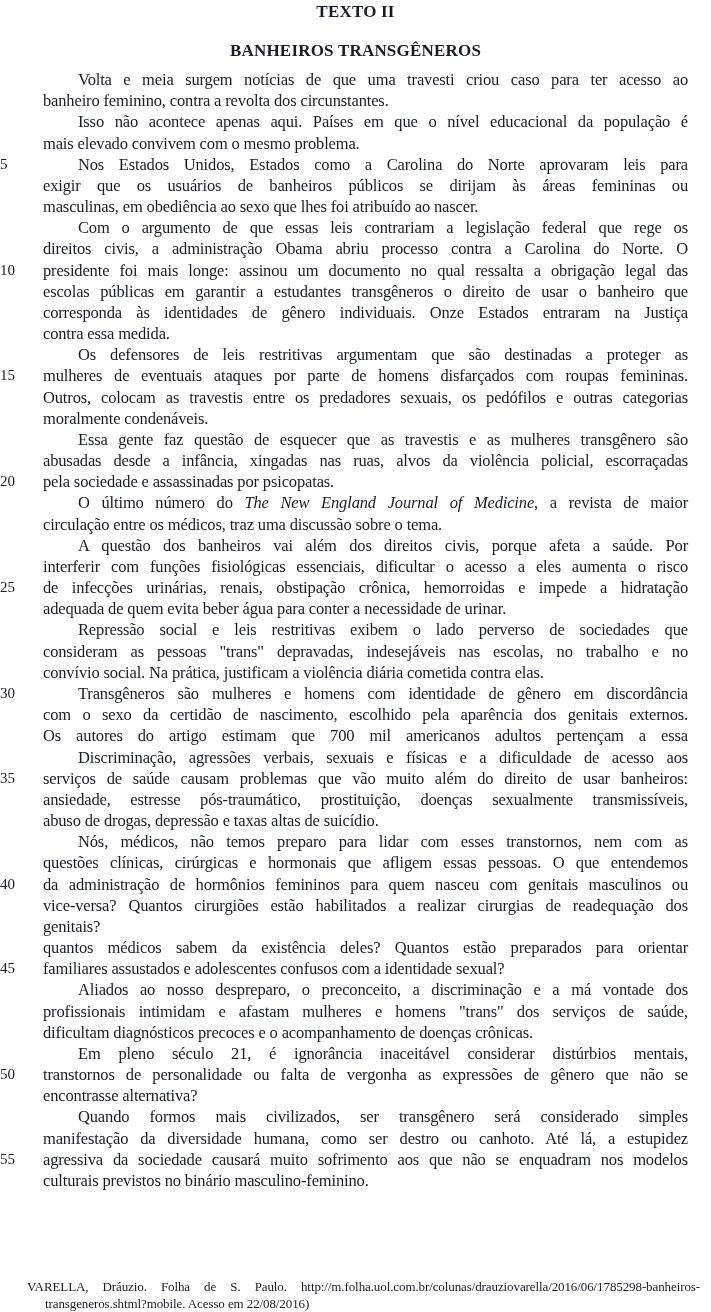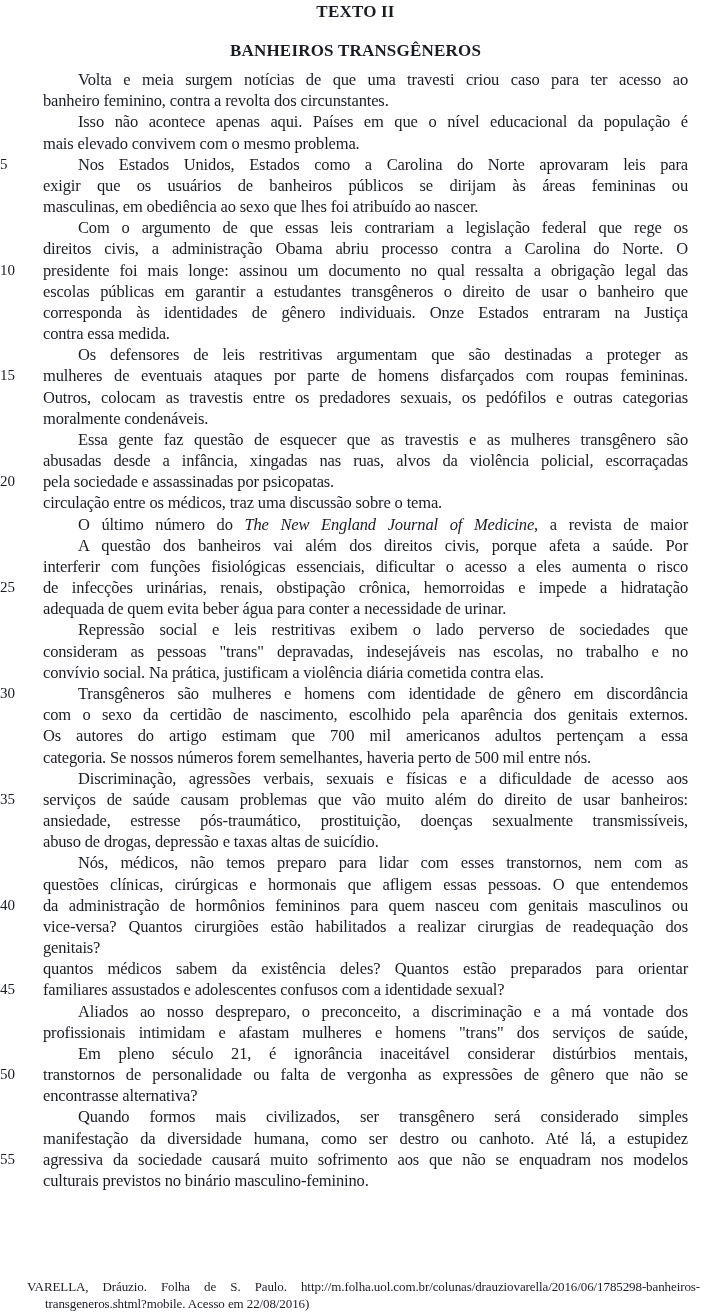--- a/index.html
+++ b/index.html
@@ -87,46 +87,46 @@
       <div class="line"><span>escolas públicas em garantir a estudantes transgêneros o direito de usar o banheiro que</span></div>
       <div class="line"><span>corresponda às identidades de gênero individuais. Onze Estados entraram na Justiça</span></div>
       <div class="line end"><span>contra essa medida.</span></div>
       <div class="line ind"><span>Os defensores de leis restritivas argumentam que são destinadas a proteger as</span></div>
       <div class="line"><span class="num">15</span><span>mulheres de eventuais ataques por parte de homens disfarçados com roupas femininas.</span></div>
       <div class="line"><span>Outros, colocam as travestis entre os predadores sexuais, os pedófilos e outras categorias</span></div>
       <div class="line end"><span>moralmente condenáveis.</span></div>
       <div class="line ind"><span>Essa gente faz questão de esquecer que as travestis e as mulheres transgênero são</span></div>
       <div class="line"><span>abusadas desde a infância, xingadas nas ruas, alvos da violência policial, escorraçadas</span></div>
       <div class="line end"><span class="num">20</span><span>pela sociedade e assassinadas por psicopatas.</span></div>
+      <div class="line ind"><span>O último número do </span><i>The New England Journal of Medicine</i><span>, a revista de maior</span></div>
       <div class="line end"><span>circulação entre os médicos, traz uma discussão sobre o tema.</span></div>
-      <div class="line ind"><span>O último número do </span><i>The New England Journal of Medicine</i><span>, a revista de maior</span></div>
       <div class="line ind"><span>A questão dos banheiros vai além dos direitos civis, porque afeta a saúde. Por</span></div>
       <div class="line"><span>interferir com funções fisiológicas essenciais, dificultar o acesso a eles aumenta o risco</span></div>
       <div class="line"><span class="num">25</span><span>de infecções urinárias, renais, obstipação crônica, hemorroidas e impede a hidratação</span></div>
       <div class="line end"><span>adequada de quem evita beber água para conter a necessidade de urinar.</span></div>
       <div class="line ind"><span>Repressão social e leis restritivas exibem o lado perverso de sociedades que</span></div>
       <div class="line"><span>consideram as pessoas "trans" depravadas, indesejáveis nas escolas, no trabalho e no</span></div>
       <div class="line end"><span>convívio social. Na prática, justificam a violência diária cometida contra elas.</span></div>
       <div class="line ind"><span class="num">30</span><span>Transgêneros são mulheres e homens com identidade de gênero em discordância</span></div>
       <div class="line"><span>com o sexo da certidão de nascimento, escolhido pela aparência dos genitais externos.</span></div>
       <div class="line"><span>Os autores do artigo estimam que 700 mil americanos adultos pertençam a essa</span></div>
-      <div class="line end"><span>categoria. Se nossos números forem semelhantes, haveria perto de 500 mil entre nós.</span></div>
       <div class="line ind"><span>Discriminação, agressões verbais, sexuais e físicas e a dificuldade de acesso aos</span></div>
       <div class="line"><span class="num">35</span><span>serviços de saúde causam problemas que vão muito além do direito de usar banheiros:</span></div>
       <div class="line"><span>ansiedade, estresse pós-traumático, prostituição, doenças sexualmente transmissíveis,</span></div>
       <div class="line end"><span>abuso de drogas, depressão e taxas altas de suicídio.</span></div>
       <div class="line ind"><span>Nós, médicos, não temos preparo para lidar com esses transtornos, nem com as</span></div>
       <div class="line"><span>questões clínicas, cirúrgicas e hormonais que afligem essas pessoas. O que entendemos</span></div>
       <div class="line"><span class="num">40</span><span>da administração de hormônios femininos para quem nasceu com genitais masculinos ou</span></div>
       <div class="line"><span>vice-versa? Quantos cirurgiões estão habilitados a realizar cirurgias de readequação dos</span></div>
       <div class="line end"><span>genitais?</span></div>
       <div class="line"><span>quantos médicos sabem da existência deles? Quantos estão preparados para orientar</span></div>
       <div class="line end"><span class="num">45</span><span>familiares assustados e adolescentes confusos com a identidade sexual?</span></div>
       <div class="line ind"><span>Aliados ao nosso despreparo, o preconceito, a discriminação e a má vontade dos</span></div>
       <div class="line"><span>profissionais intimidam e afastam mulheres e homens "trans" dos serviços de saúde,</span></div>
+      <div class="line end"><span>dificultam diagnósticos precoces e o acompanhamento de doenças crônicas.</span></div>
       <div class="line ind"><span>Em pleno século 21, é ignorância inaceitável considerar distúrbios mentais,</span></div>
       <div class="line"><span class="num">50</span><span>transtornos de personalidade ou falta de vergonha as expressões de gênero que não se</span></div>
       <div class="line end"><span>encontrasse alternativa?</span></div>
       <div class="line ind"><span>Quando formos mais civilizados, ser transgênero será considerado simples</span></div>
       <div class="line"><span>manifestação da diversidade humana, como ser destro ou canhoto. Até lá, a estupidez</span></div>
       <div class="line"><span class="num">55</span><span>agressiva da sociedade causará muito sofrimento aos que não se enquadram nos modelos</span></div>
       <div class="line end"><span>culturais previstos no binário masculino-feminino.</span></div>
     </div>
   <div class="citation">
     <div class="cit-line1">VARELLA, Dráuzio. Folha de S. Paulo. http://m.folha.uol.com.br/colunas/drauziovarella/2016/06/1785298-banheiros-</div>

